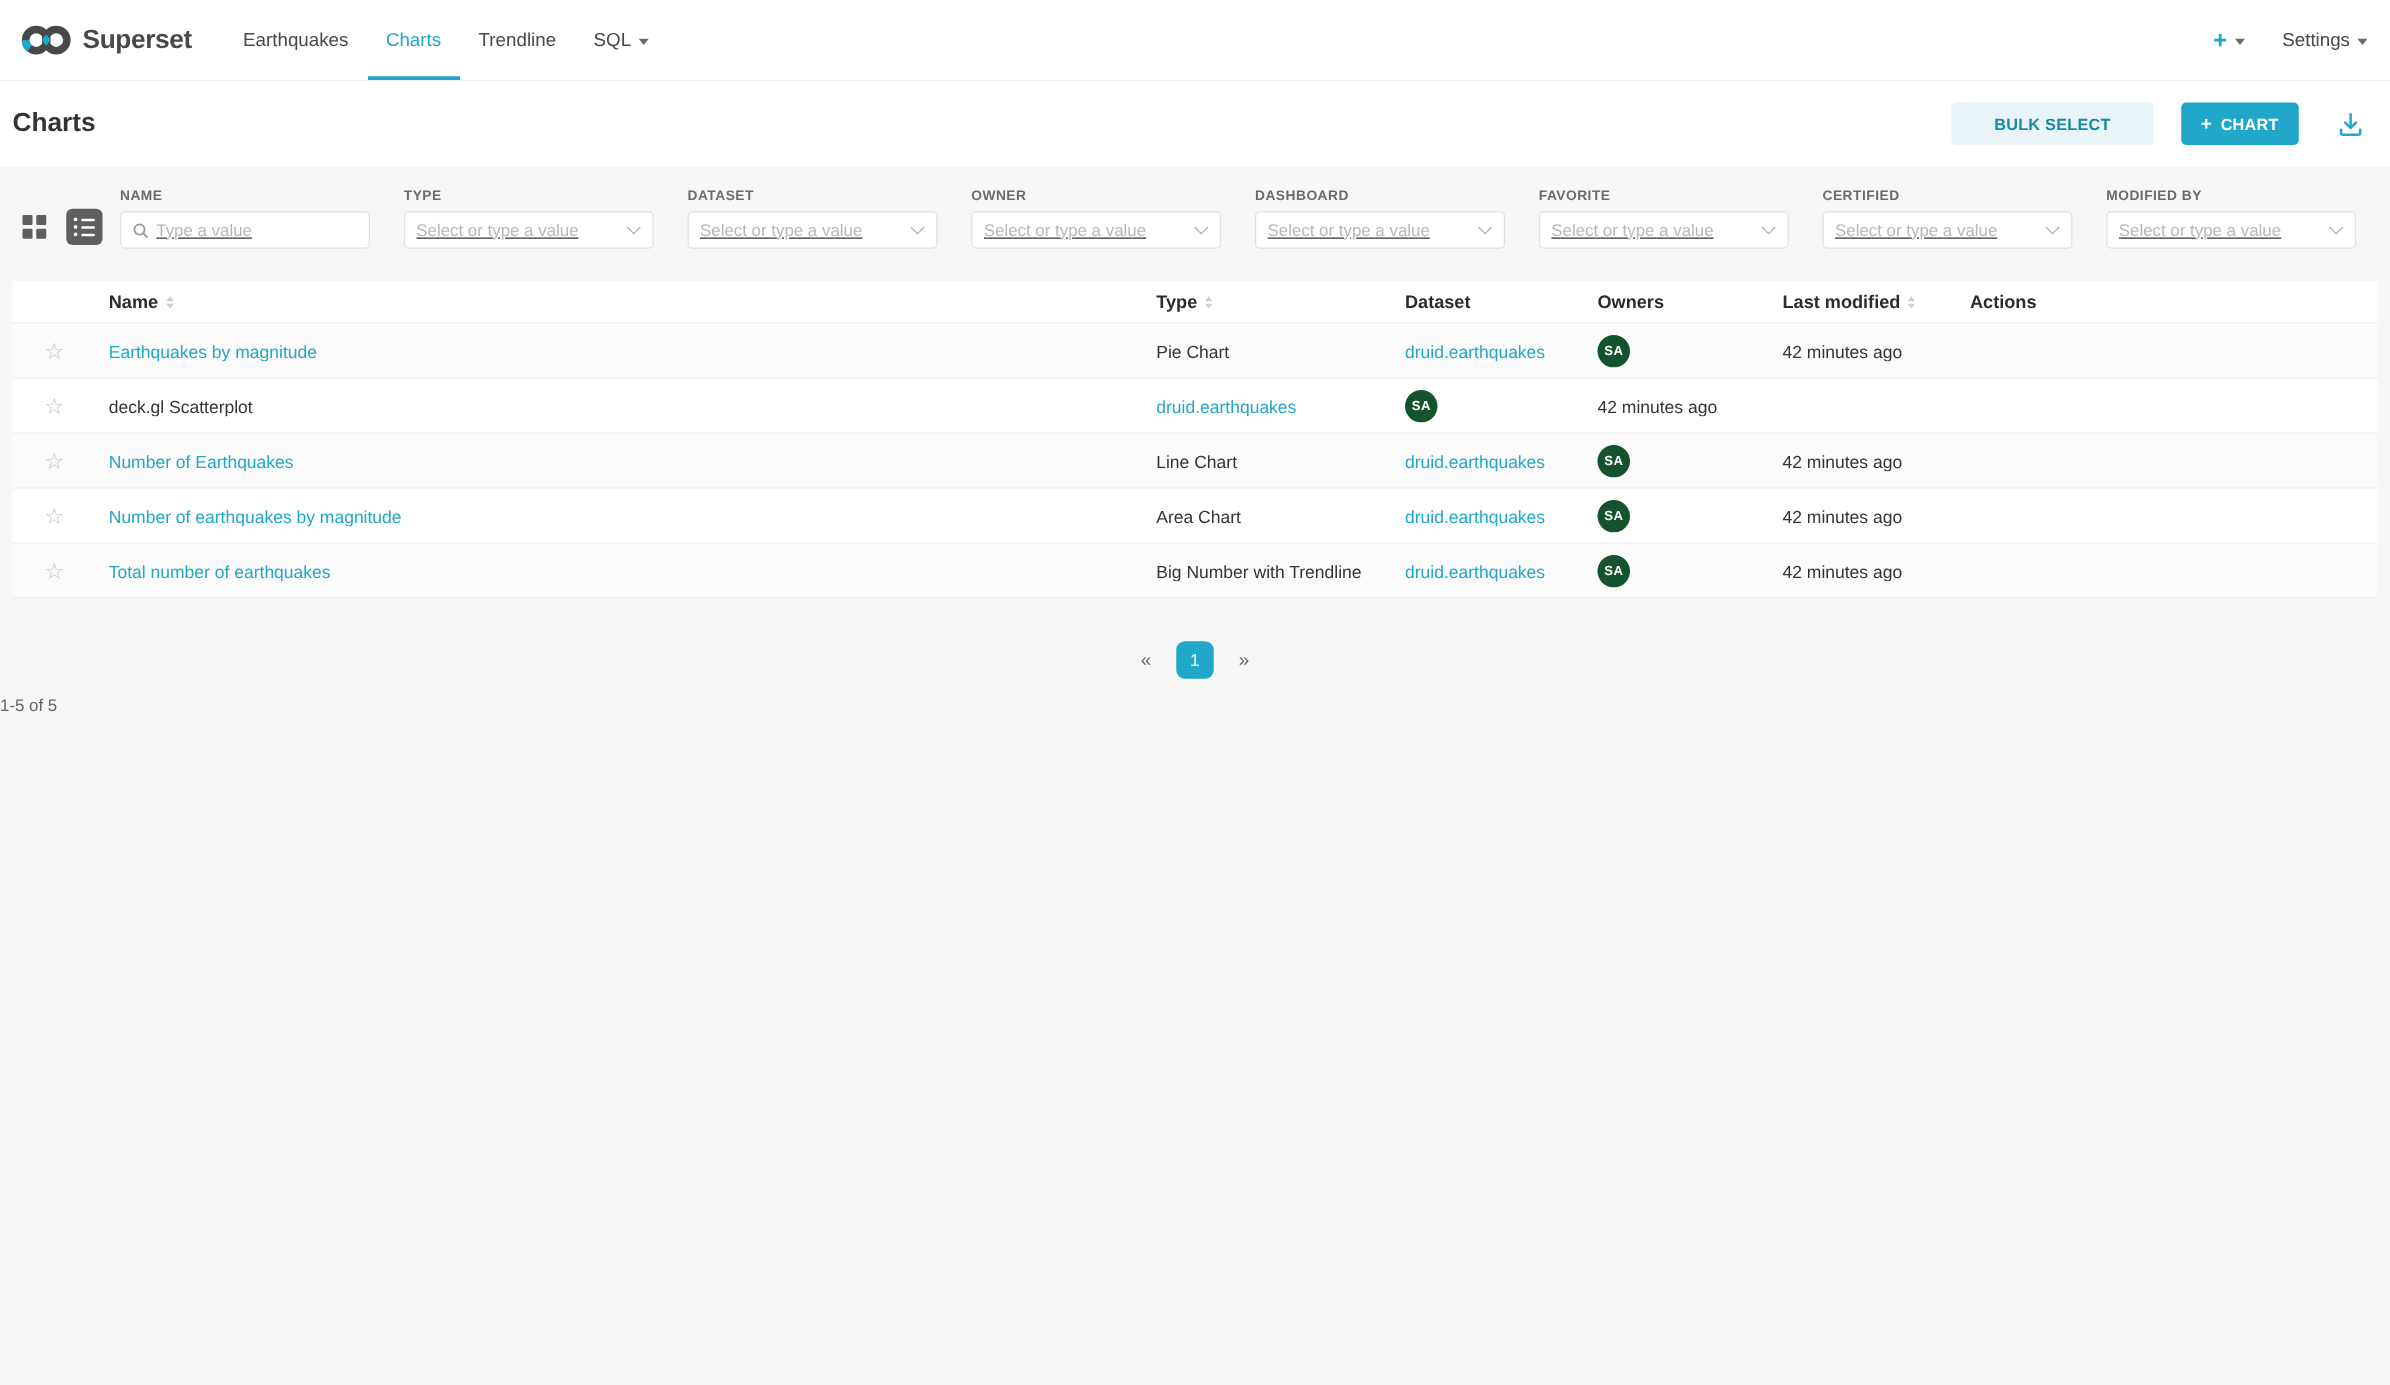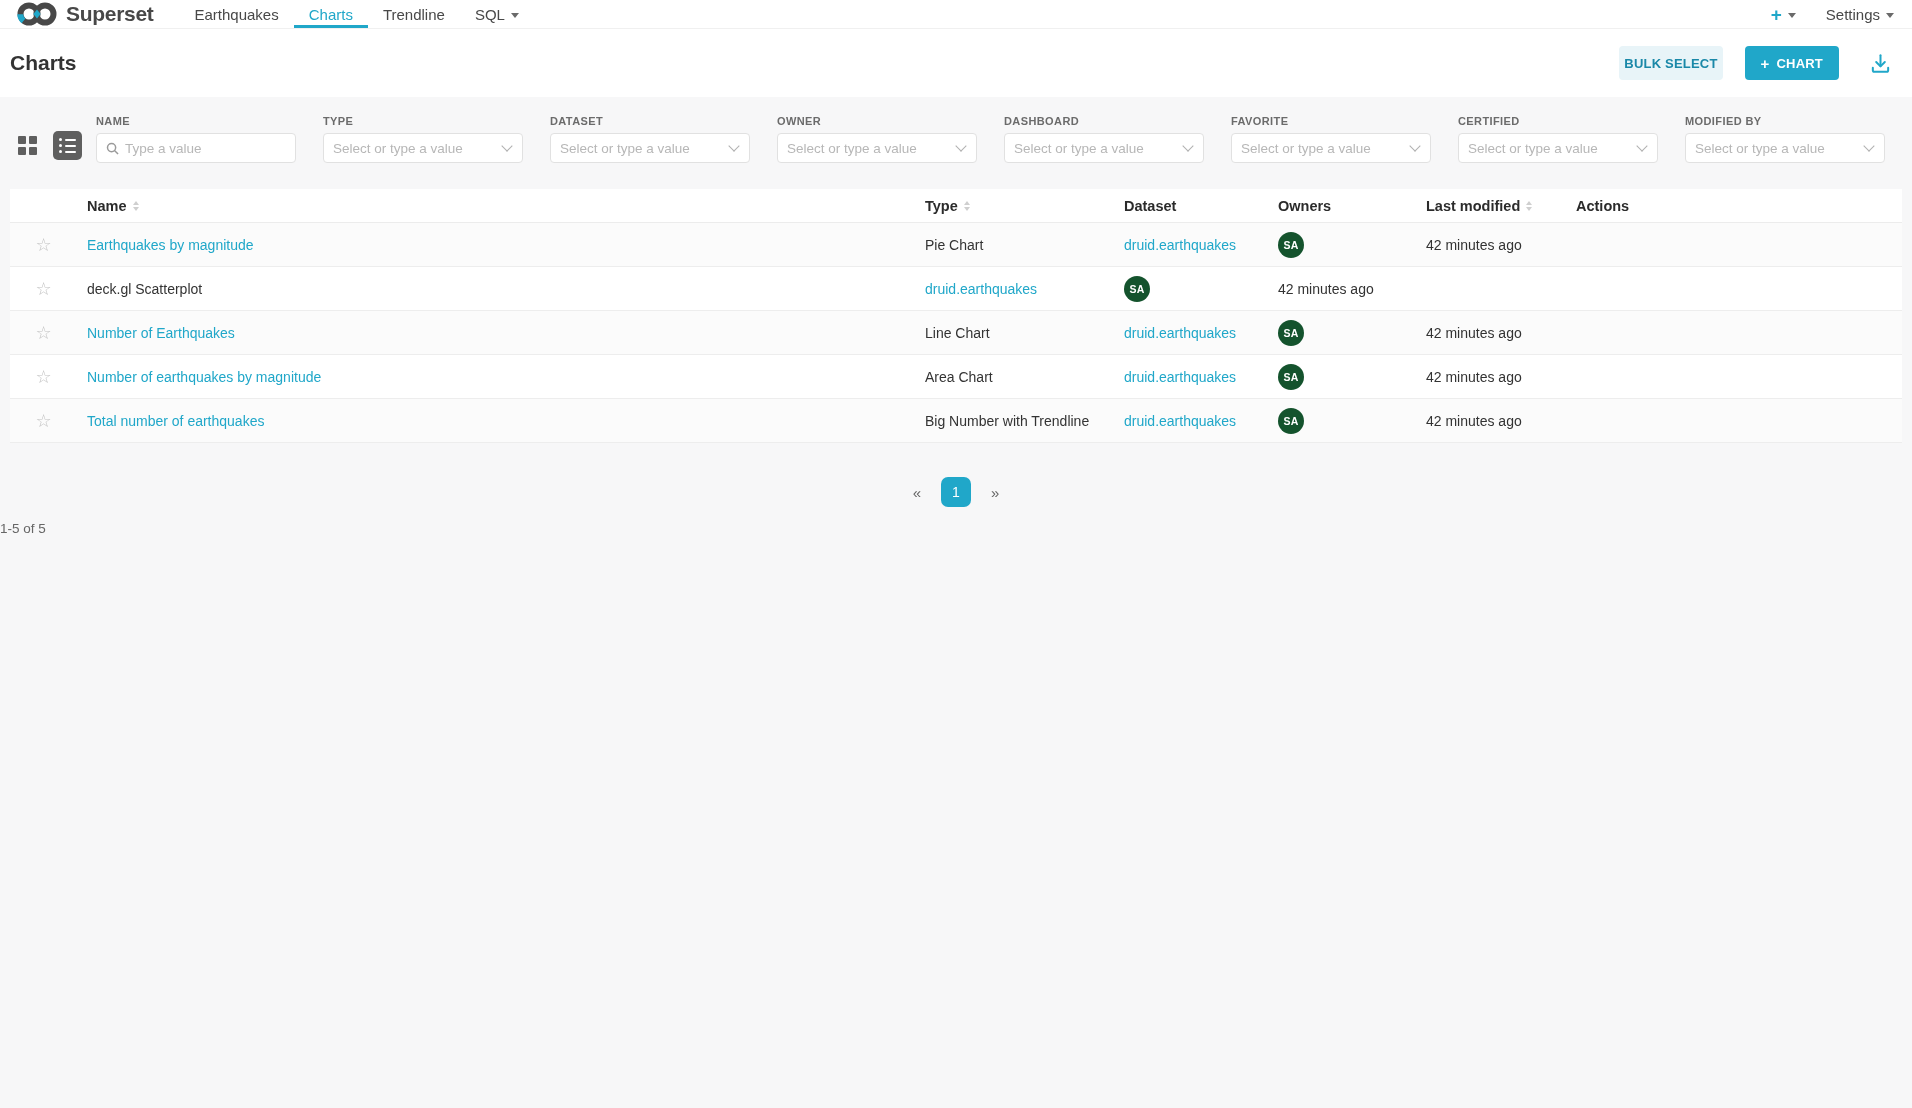--- a/index.html
+++ b/index.html
@@ -1,61 +1,61 @@
 <!DOCTYPE html>
 <html><head>
 <meta charset="utf-8">
 <style>
   * { margin:0; padding:0; box-sizing:border-box; }
   html,body { background:#ffffff; }
   body { font-family:"Liberation Sans","DejaVu Sans",sans-serif; color:#333; }
   .page { width:1912px; height:1108px; position:relative; background:#f7f7f8; overflow:hidden; }
 
   
-  .navbar { height:29px; background:#fff; border-bottom:1px solid #f0f0f0;
+  .navbar { height:65px; background:#fff; border-bottom:1px solid #f0f0f0;
             display:flex; align-items:stretch; padding:0 18px 0 16px; }
   .brand { display:flex; align-items:center; gap:8px; cursor:pointer; margin-right:26px; }
   .brand-text { font-size:21px; font-weight:bold; color:#484848; letter-spacing:-0.3px; }
   .nav-menu { display:flex; align-items:stretch; }
   .nav-item { display:flex; align-items:center; padding:0 15px; font-size:15px; color:#484848; cursor:pointer; position:relative; }
   .nav-item.active { color:#20a7c9; box-shadow:inset 0 -3px 0 #20a7c9; }
   .caret { display:inline-block; width:0; height:0; border-left:4px solid transparent;
            border-right:4px solid transparent; border-top:5px solid #6a6a6a; margin-left:6px; position:relative; top:1px; }
   .nav-right { margin-left:auto; display:flex; align-items:center; gap:30px; }
   .nav-plus { display:flex; align-items:center; cursor:pointer; }
   .nav-plus .plus-glyph { color:#20a7c9; font-size:19px; font-weight:bold; line-height:1; }
   .nav-settings { display:flex; align-items:center; font-size:15px; color:#484848; cursor:pointer; }
 
   
   .page-header { background:#fff; height:68px; display:flex; align-items:center; padding:0 16px 0 10px; }
   .page-title { font-size:21px; font-weight:bold; color:#333; }
   .header-actions { margin-left:auto; display:flex; align-items:center; }
   .btn { border:none; border-radius:4px; font-family:inherit; font-weight:bold; font-size:13px;
          letter-spacing:0.2px; cursor:pointer; height:34px; display:inline-flex; align-items:center; }
-  .btn-secondary { background:#e8f4f8; color:#1a88a8; padding:0 5px; }
+  .btn-secondary { background:#e8f4f8; color:#1a88a8; padding:0 34px; }
   .btn-primary { background:#20a7c9; color:#fff; padding:0 16px; margin-left:22px; gap:7px; }
   .btn-primary .plus-glyph { font-size:15px; font-weight:bold; }
   .icon-btn { background:none; border:none; cursor:pointer; margin-left:26px; display:flex; align-items:center; padding:4px; }
 
   
   .filter-bar { display:flex; align-items:flex-end; padding:18px 10px 16px 18px; }
   .view-toggles { display:flex; align-items:center; gap:16px; margin-bottom:3px; margin-right:14px; }
   .toggle { cursor:pointer; display:flex; align-items:center; justify-content:center; }
   .grid-ico { display:grid; grid-template-columns:8px 8px; grid-template-rows:8px 8px; gap:3px; }
   .grid-ico span { background:#5f5f5f; border-radius:1px; }
   .list-ico { width:29px; height:29px; background:#5f5f5f; border-radius:5px; display:flex;
               flex-direction:column; justify-content:center; gap:3px; padding:0 6px; }
   .list-ico i { display:flex; align-items:center; gap:3px; }
   .list-ico i:before { content:""; width:3px; height:3px; background:#fff; border-radius:50%; }
   .list-ico i:after { content:""; height:2px; flex:1; background:#fff; border-radius:1px; }
   .filters { display:flex; gap:27px; }
   .filter { width:200px; }
   .filter-label { font-size:11px; color:#6b6b6b; letter-spacing:0.4px; margin-bottom:6px; font-weight:bold; }
   .filter-box { position:relative; height:30px; background:#fff; border:1px solid #e1e1e1; border-radius:4px;
-                display:flex; align-items:center; padding:0 9px; cursor:pointer; }
+                display:flex; align-items:center; padding:0 9px; cursor:pointer;text-decoration:underline; }
   .filter-box input { border:none; outline:none; width:100%; font-family:inherit; font-size:13.5px; color:#333; background:transparent; }
   .filter-box input::placeholder { color:#b7b7b7; }
   .select-placeholder { font-size:13.5px; color:#b7b7b7; flex:1; white-space:nowrap; overflow:hidden; }
   .chev { width:8px; height:8px; border-right:1.6px solid #b0b0b0; border-bottom:1.6px solid #b0b0b0;
           transform:rotate(45deg); margin:-4px 2px 0 6px; flex:none; }
   .search-ico { flex:none; margin-right:6px; display:flex; }
 
   
   .listing { margin:10px 10px 0 10px; background:transparent; }
   .trow { display:grid; grid-template-columns:67px 1fr 199px 154px 148px 150px 336px; align-items:center; }

